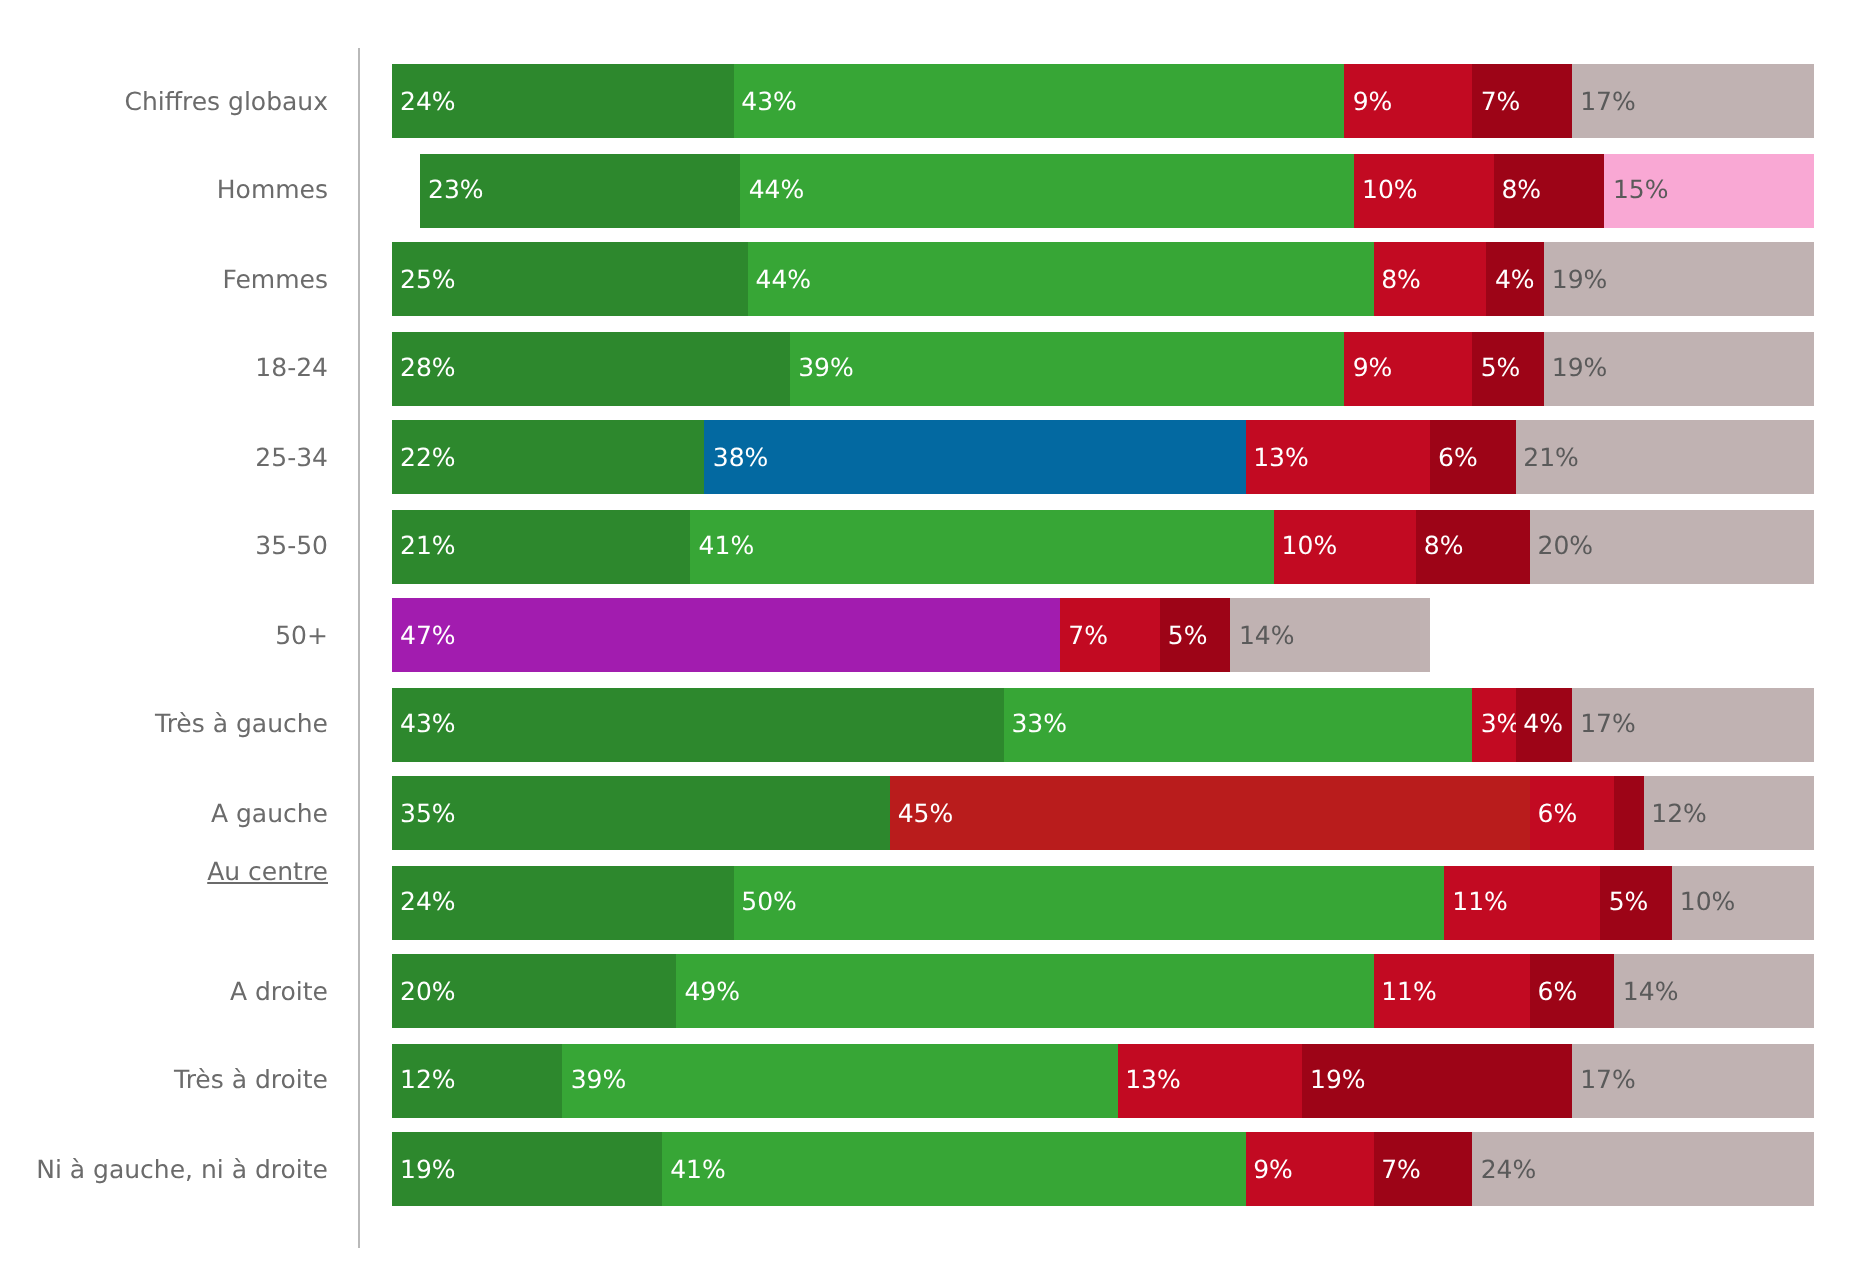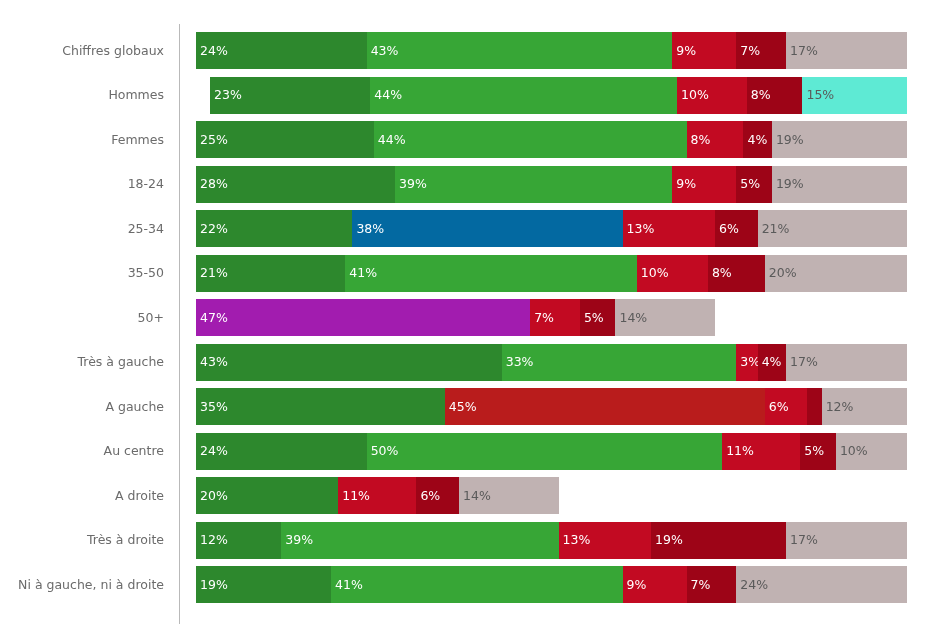--- a/index.html
+++ b/index.html
@@ -88,21 +88,21 @@
   <div class="axis-labels">
       <div class="axis-label" style="top: 44.5px;">Chiffres globaux</div>
       <div class="axis-label" style="top: 89px;">Hommes</div>
       <div class="axis-label" style="top: 133.5px;">Femmes</div>
       <div class="axis-label" style="top: 178px;">18-24</div>
       <div class="axis-label" style="top: 222.5px;">25-34</div>
       <div class="axis-label" style="top: 267px;">35-50</div>
       <div class="axis-label" style="top: 311.5px;">50+</div>
       <div class="axis-label" style="top: 356px;">Très à gauche</div>
       <div class="axis-label" style="top: 400.5px;">A gauche</div>
-      <div class="axis-label" style="top: 445px;">Au centre</div>
+      <div class="axis-label" style="top: 430px; text-decoration: underline;">Au centre</div>
       <div class="axis-label" style="top: 489.5px;">A droite</div>
       <div class="axis-label" style="top: 534px;">Très à droite</div>
       <div class="axis-label" style="top: 578.5px;">Ni à gauche, ni à droite</div>
     </div>
 
   <div class="axis-spine"></div>
 
   <div class="plot-area">
       <div class="bar-row" style="top: 32px; height: 37px;">
         <div class="seg" style="width: 24%; background: rgb(45, 136, 45);">
@@ -127,21 +127,21 @@
         </div>
         <div class="seg" style="width: 44%; background: rgb(55, 166, 54);">
           <span class="seg-label light">44%</span>
         </div>
         <div class="seg" style="width: 10%; background: rgb(194, 10, 34);">
           <span class="seg-label light">10%</span>
         </div>
         <div class="seg" style="width: 8%; background: rgb(157, 4, 23);">
           <span class="seg-label light">8%</span>
         </div>
-        <div class="seg" style="width: 15%; background: #5eead4;">
+        <div class="seg" style="width: 15%; background: #f9a8d4;">
           <span class="seg-label dark">15%</span>
         </div>
       </div>
       <div class="bar-row" style="top: 121px; height: 37px;">
         <div class="seg" style="width: 25%; background: rgb(45, 136, 45);">
           <span class="seg-label light">25%</span>
         </div>
         <div class="seg" style="width: 44%; background: rgb(55, 166, 54);">
           <span class="seg-label light">44%</span>
         </div>
@@ -266,20 +266,23 @@
           <span class="seg-label light">5%</span>
         </div>
         <div class="seg" style="width: 10%; background: rgb(192, 178, 178);">
           <span class="seg-label dark">10%</span>
         </div>
       </div>
       <div class="bar-row" style="top: 477px; height: 37px;">
         <div class="seg" style="width: 20%; background: rgb(45, 136, 45);">
           <span class="seg-label light">20%</span>
         </div>
+        <div class="seg" style="width: 49%; background: rgb(55, 166, 54);">
+          <span class="seg-label light">49%</span>
+        </div>
         <div class="seg" style="width: 11%; background: rgb(194, 10, 34);">
           <span class="seg-label light">11%</span>
         </div>
         <div class="seg" style="width: 6%; background: rgb(157, 4, 23);">
           <span class="seg-label light">6%</span>
         </div>
         <div class="seg" style="width: 14%; background: rgb(192, 178, 178);">
           <span class="seg-label dark">14%</span>
         </div>
       </div>

